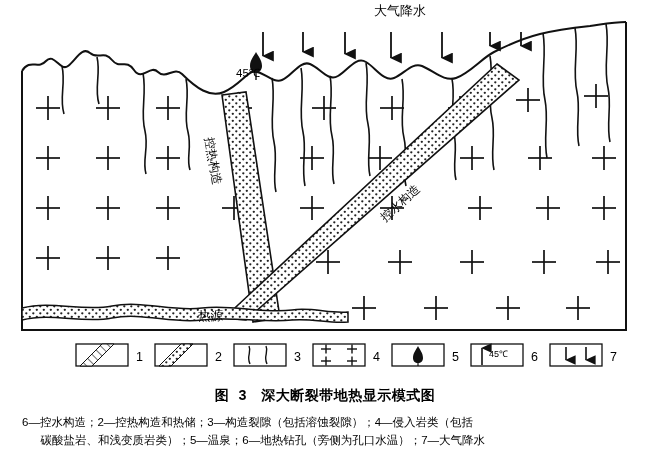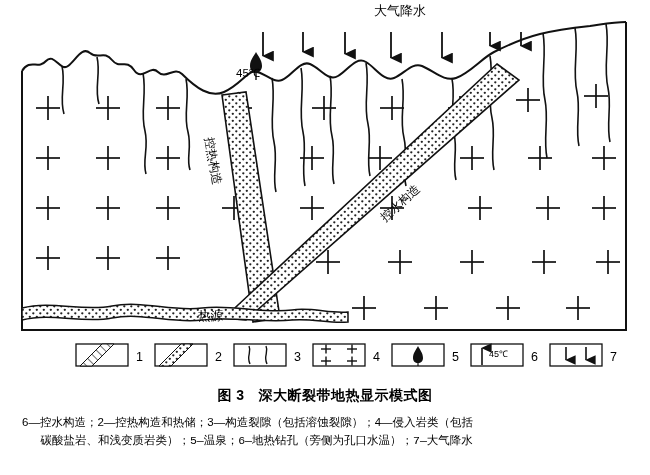--- a/index.html
+++ b/index.html
@@ -24,32 +24,33 @@
   }
   .cap-title {
     position: absolute;
     left: 0;
     top: 387px;
     width: 650px;
     text-align: center;
     font-size: 14px;
     font-weight: bold;
     letter-spacing: 0.5px;
+    font-family: Liberation Mono, monospace;
   }
   .cap-title .num { margin-right: 14px; }
   .legend-text {
     position: absolute;
     left: 22px;
     top: 414px;
     width: 612px;
     font-size: 11.5px;
     line-height: 1.55;
     text-align: justify;
   }
-  .legend-text .l2 { display: block; text-indent: 1.6em; font-family: Liberation Mono, monospace; }
+  .legend-text .l2 { display: block; text-indent: 1.6em; }
 </style>
 </head>
 <body>
 
 <svg id="fig" viewBox="0 0 650 475">
   <defs>
     <pattern id="dots" width="7" height="7" patternUnits="userSpaceOnUse">
       <rect width="7" height="7" fill="#ffffff"></rect>
       <circle cx="1.8" cy="1.8" r="1.15" fill="#222"></circle>
       <circle cx="5.3" cy="5.3" r="1.15" fill="#222"></circle>

